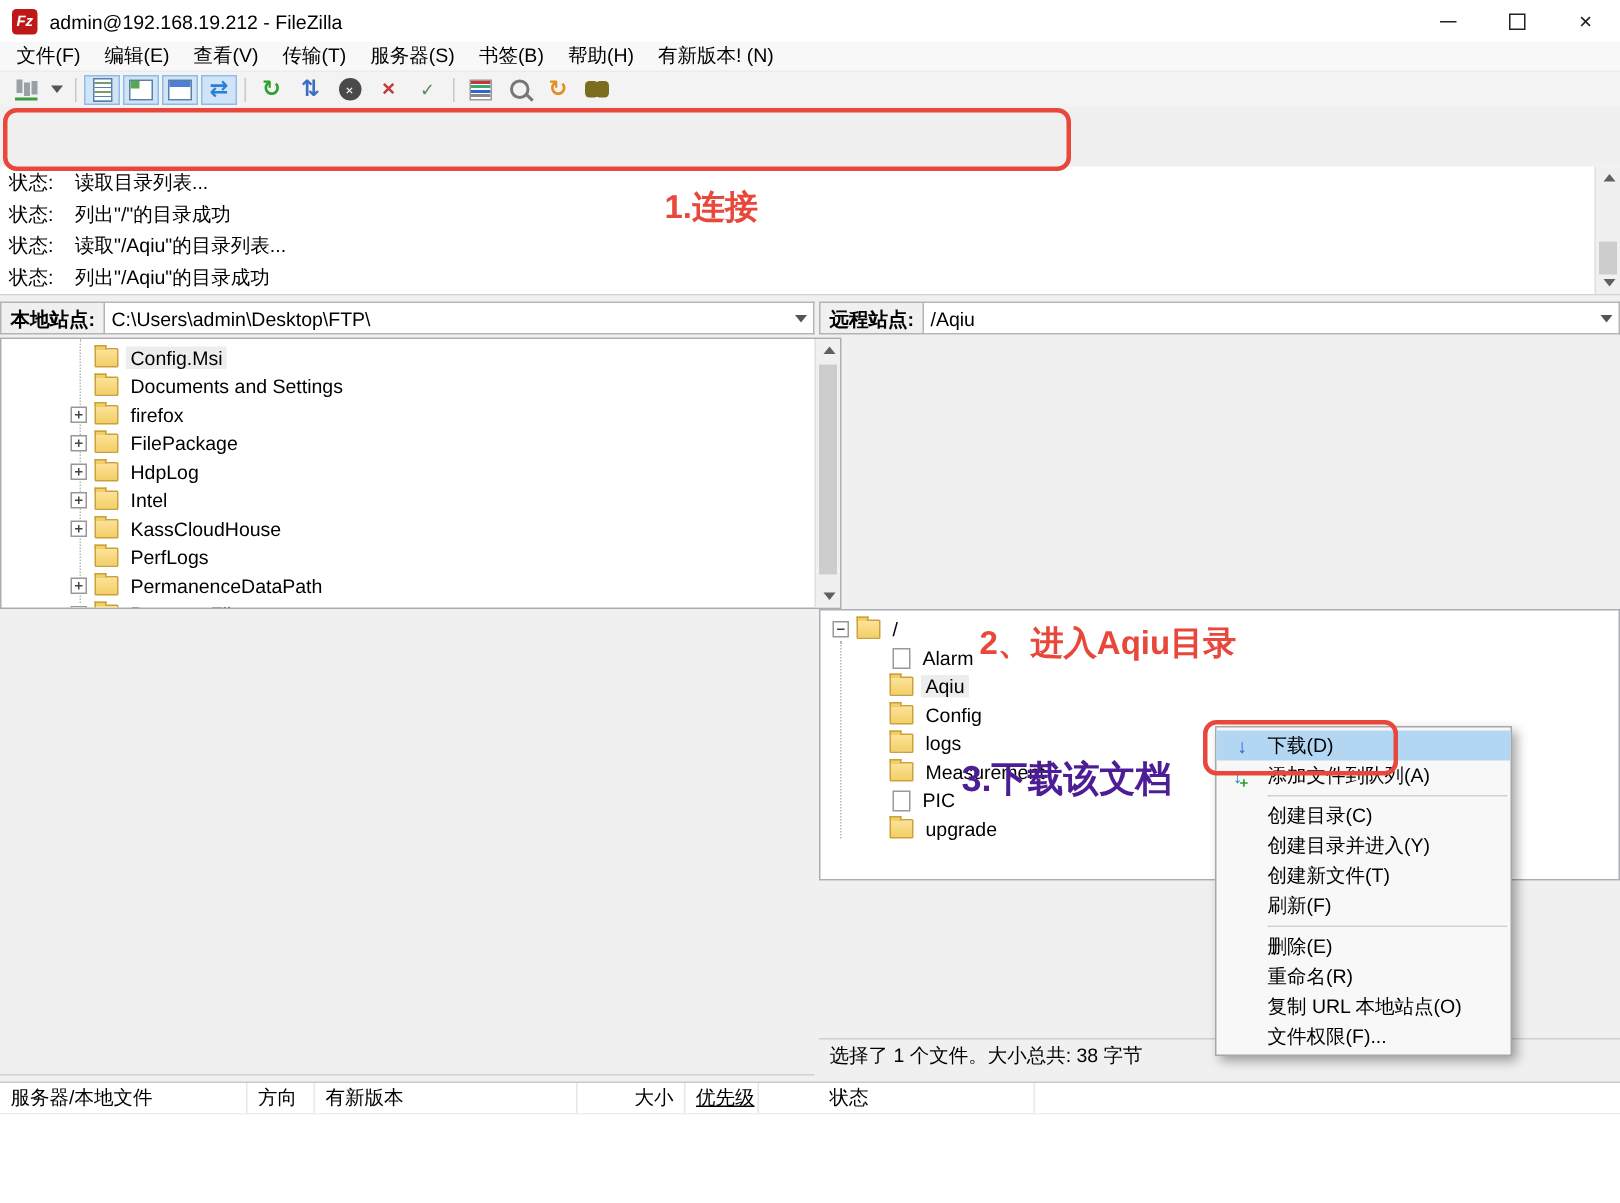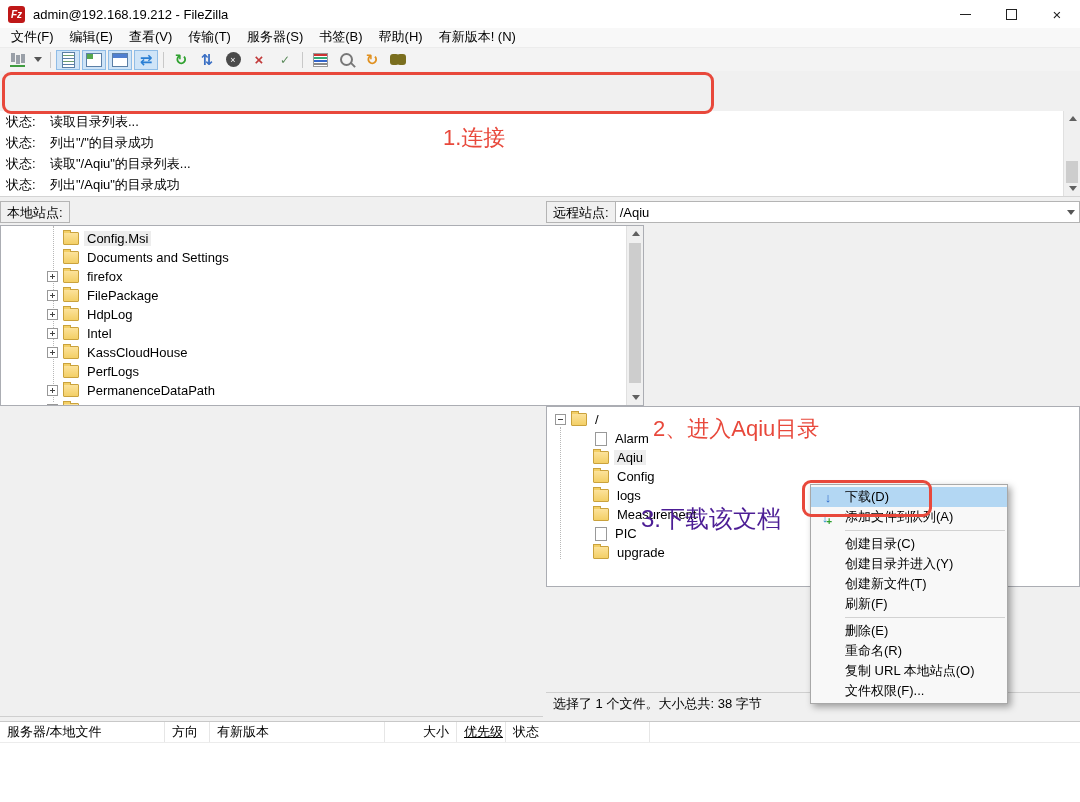--- a/index.html
+++ b/index.html
@@ -59,35 +59,35 @@
   
   .logpane{left:0;top:111px;width:1080px;height:86px;background:#fff;border-bottom:1px solid #d4d4d4;box-sizing:border-box;}
   .log-line{display:flex;height:21px;align-items:center;padding-left:6px;}
   .log-k{width:44px;flex:none;}
   .vscroll{position:absolute;right:0;top:0;width:17px;height:100%;background:#f0f0f0;border-left:1px solid #e0e0e0;box-sizing:border-box;}
   .sb-ar{position:absolute;left:0;width:17px;height:15px;display:flex;align-items:center;justify-content:center;}
   .tri-up{width:0;height:0;border-left:4px solid transparent;border-right:4px solid transparent;border-bottom:5px solid #606060;}
   .tri-dn{width:0;height:0;border-left:4px solid transparent;border-right:4px solid transparent;border-top:5px solid #606060;}
   .sb-thumb{position:absolute;left:2px;right:2px;background:#cdcdcd;}
 
-  .red-ann{position:absolute;color:#e8483b;z-index:60;white-space:nowrap;}
+  .red-ann{position:absolute;color:#e8483b;z-index:60;white-space:nowrap;font-weight:bold;}
   .ann1{left:443px;top:123px;font-size:22px;}
   .ann2{left:653px;top:414px;font-size:22px;}
   .ann3{left:641px;top:503px;font-size:24px;}
 
   
   .sitebar{height:24px;display:flex;align-items:center;}
   .sitebar.loc{left:0;top:200px;width:543px;} .sitebar.rem{left:546px;top:200px;width:534px;}
-  .site-label{height:22px;line-height:22px;padding:0 6px;background:#f0f0f0;border:1px solid #b4b4b4;box-sizing:border-box;white-space:nowrap;flex:none;}
+  .site-label{height:22px;line-height:22px;padding:0 6px;background:#f0f0f0;border:1px solid #b4b4b4;box-sizing:border-box;white-space:nowrap;flex:none;font-weight:bold;}
   .site-combo{flex:1;height:22px;border:1px solid #b4b4b4;border-left:none;background:#fff;display:flex;align-items:center;padding:0 4px;box-sizing:border-box;overflow:hidden;white-space:nowrap;}
   .site-combo .caret-down{margin-left:auto;flex:none;}
 
   
   .tree{background:#fff;border:1px solid #abadb3;box-sizing:border-box;overflow:hidden;padding-top:3px;position:relative;}
-  .tree.loc{left:0;top:225px;width:644px;height:181px;}
+  .tree.loc{left:0;top:225px;width:561px;height:181px;}
   .tree.rem{left:546px;top:225px;width:534px;height:181px;}
   .tree-row{height:19px;display:flex;align-items:center;}
   .local-tree .tree-row{padding-left:46px;}
   .remote-tree .tree-row{padding-left:8px;}
   .remote-tree .tree-row.lv1{padding-left:30px;}
   .exp{width:9px;height:9px;border:1px solid #989898;background:#fff;position:relative;margin-right:5px;flex:none;visibility:hidden;}
   .exp.plus,.exp.minus{visibility:visible;}
   .exp i{position:absolute;background:#444;}
   .exp .h{left:2px;right:2px;top:4px;height:1px;}
   .exp .v{top:2px;bottom:2px;left:4px;width:1px;display:none;}
@@ -114,21 +114,21 @@
   .fcell.num{justify-content:flex-end;}
   .files.loc .c-name{width:158px;} .files.loc .c-size{width:74px;} .files.loc .c-type{width:94px;} .files.loc .c-date{width:125px;}
 
   
   .pstatus{height:22px;line-height:22px;background:#f0f0f0;border-top:1px solid #cfcfcf;padding-left:7px;box-sizing:border-box;white-space:nowrap;overflow:hidden;}
   .pstatus.loc{left:0;top:716px;width:543px;} .pstatus.rem{left:546px;top:692px;width:534px;}
 
   
   .queue-header{left:0;top:721px;width:1080px;height:22px;background:#fff;border-top:1px solid #c8c8c8;border-bottom:1px solid #ececec;display:flex;box-sizing:border-box;}
   .q-cell{height:100%;display:flex;align-items:center;padding:0 7px;border-right:1px solid #e6e6e6;box-sizing:border-box;white-space:nowrap;}
-  .q0{width:165px;} .q1{width:45px;} .q2{width:175px;} .q3{width:72px;justify-content:flex-end;} .q4{width:49px;text-decoration:underline;} .q5{width:144px;}
+  .q0{width:165px;} .q1{width:45px;} .q2{width:175px;} .q3{width:72px;justify-content:flex-end;} .q4{width:49px;text-decoration:underline;} .q5{width:144px;margin-left:40px;}
   .queue-body{left:0;top:743px;width:1080px;height:59px;background:#fff;}
 
   
   .ctx{left:810px;top:484px;width:198px;background:#f8f8f8;border:1px solid #a8a8a8;box-shadow:3px 3px 7px rgba(0,0,0,.35);z-index:60;padding:2px 0;box-sizing:border-box;}
   .cm-row.item{height:20px;display:flex;align-items:center;}
   .cm-row.item.hl{background:#b3d7f3;}
   .cm-row.sep{height:1px;background:#d2d2d2;margin:3px 2px 3px 34px;}
   .cm-icon{width:34px;text-align:center;flex:none;font-weight:bold;}
   .cm-icon.download-arrow{color:#2a66c8;}
   .cm-icon.queue-arrow{color:#2a8fc8;position:relative;}
@@ -251,20 +251,24 @@
       <span class="sb-thumb" style="top:50px;height:22px;"></span>
       <span class="sb-ar" style="bottom:0;">
           <span class="tri-dn"></span>
         </span>
     </div>
   </div>
   <div class="red-ann ann1" style="color: rgb(232, 72, 59);">1.连接</div>
 
   <div class="abs sitebar loc">
     <span class="site-label">本地站点:</span>
+    <span class="site-combo">
+      <span>C:\Users\admin\Desktop\FTP\</span>
+      <span class="caret-down"></span>
+    </span>
   </div>
 
   <div class="abs sitebar rem">
     <span class="site-label">远程站点:</span>
     <span class="site-combo">
       <span>/Aqiu</span>
       <span class="caret-down"></span>
     </span>
   </div>
 

